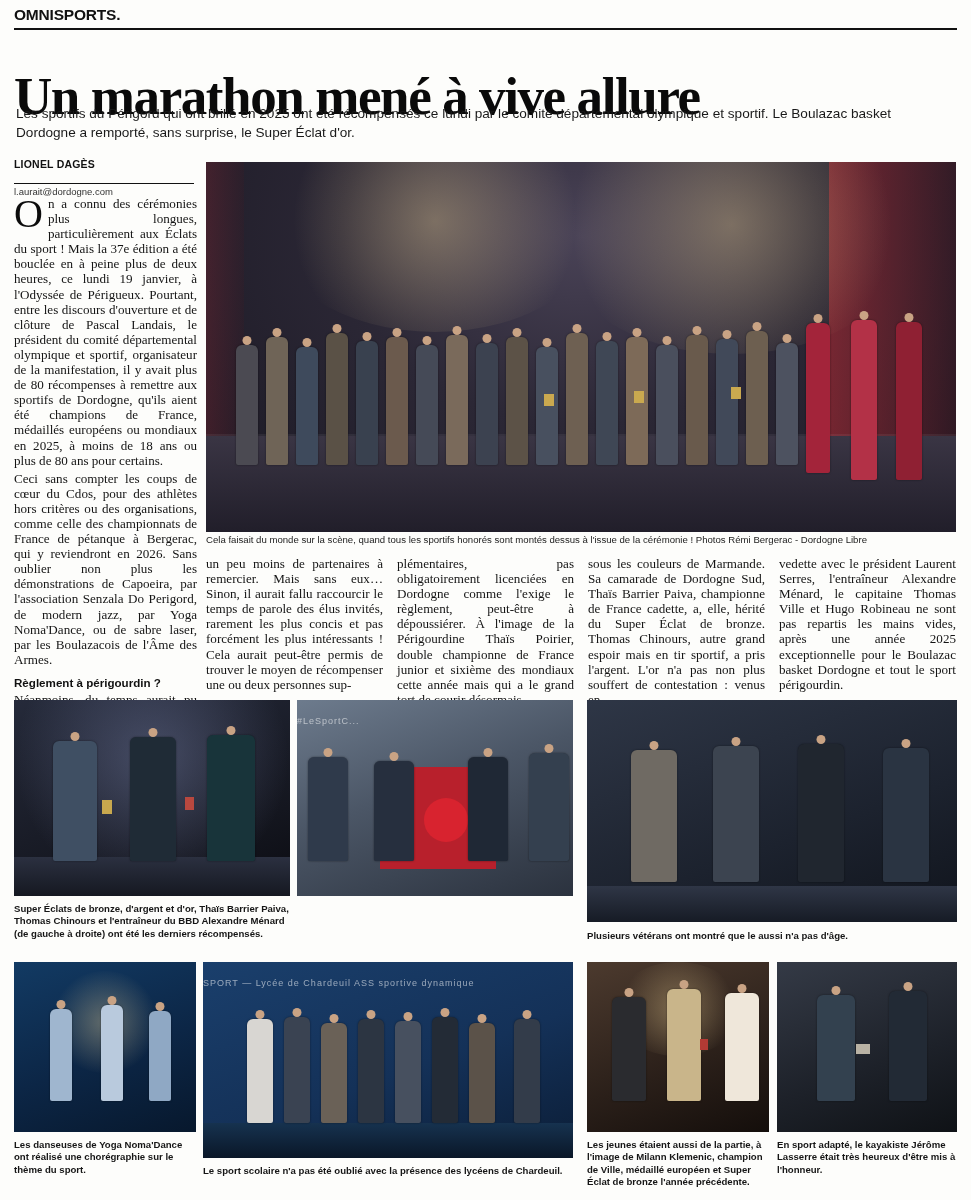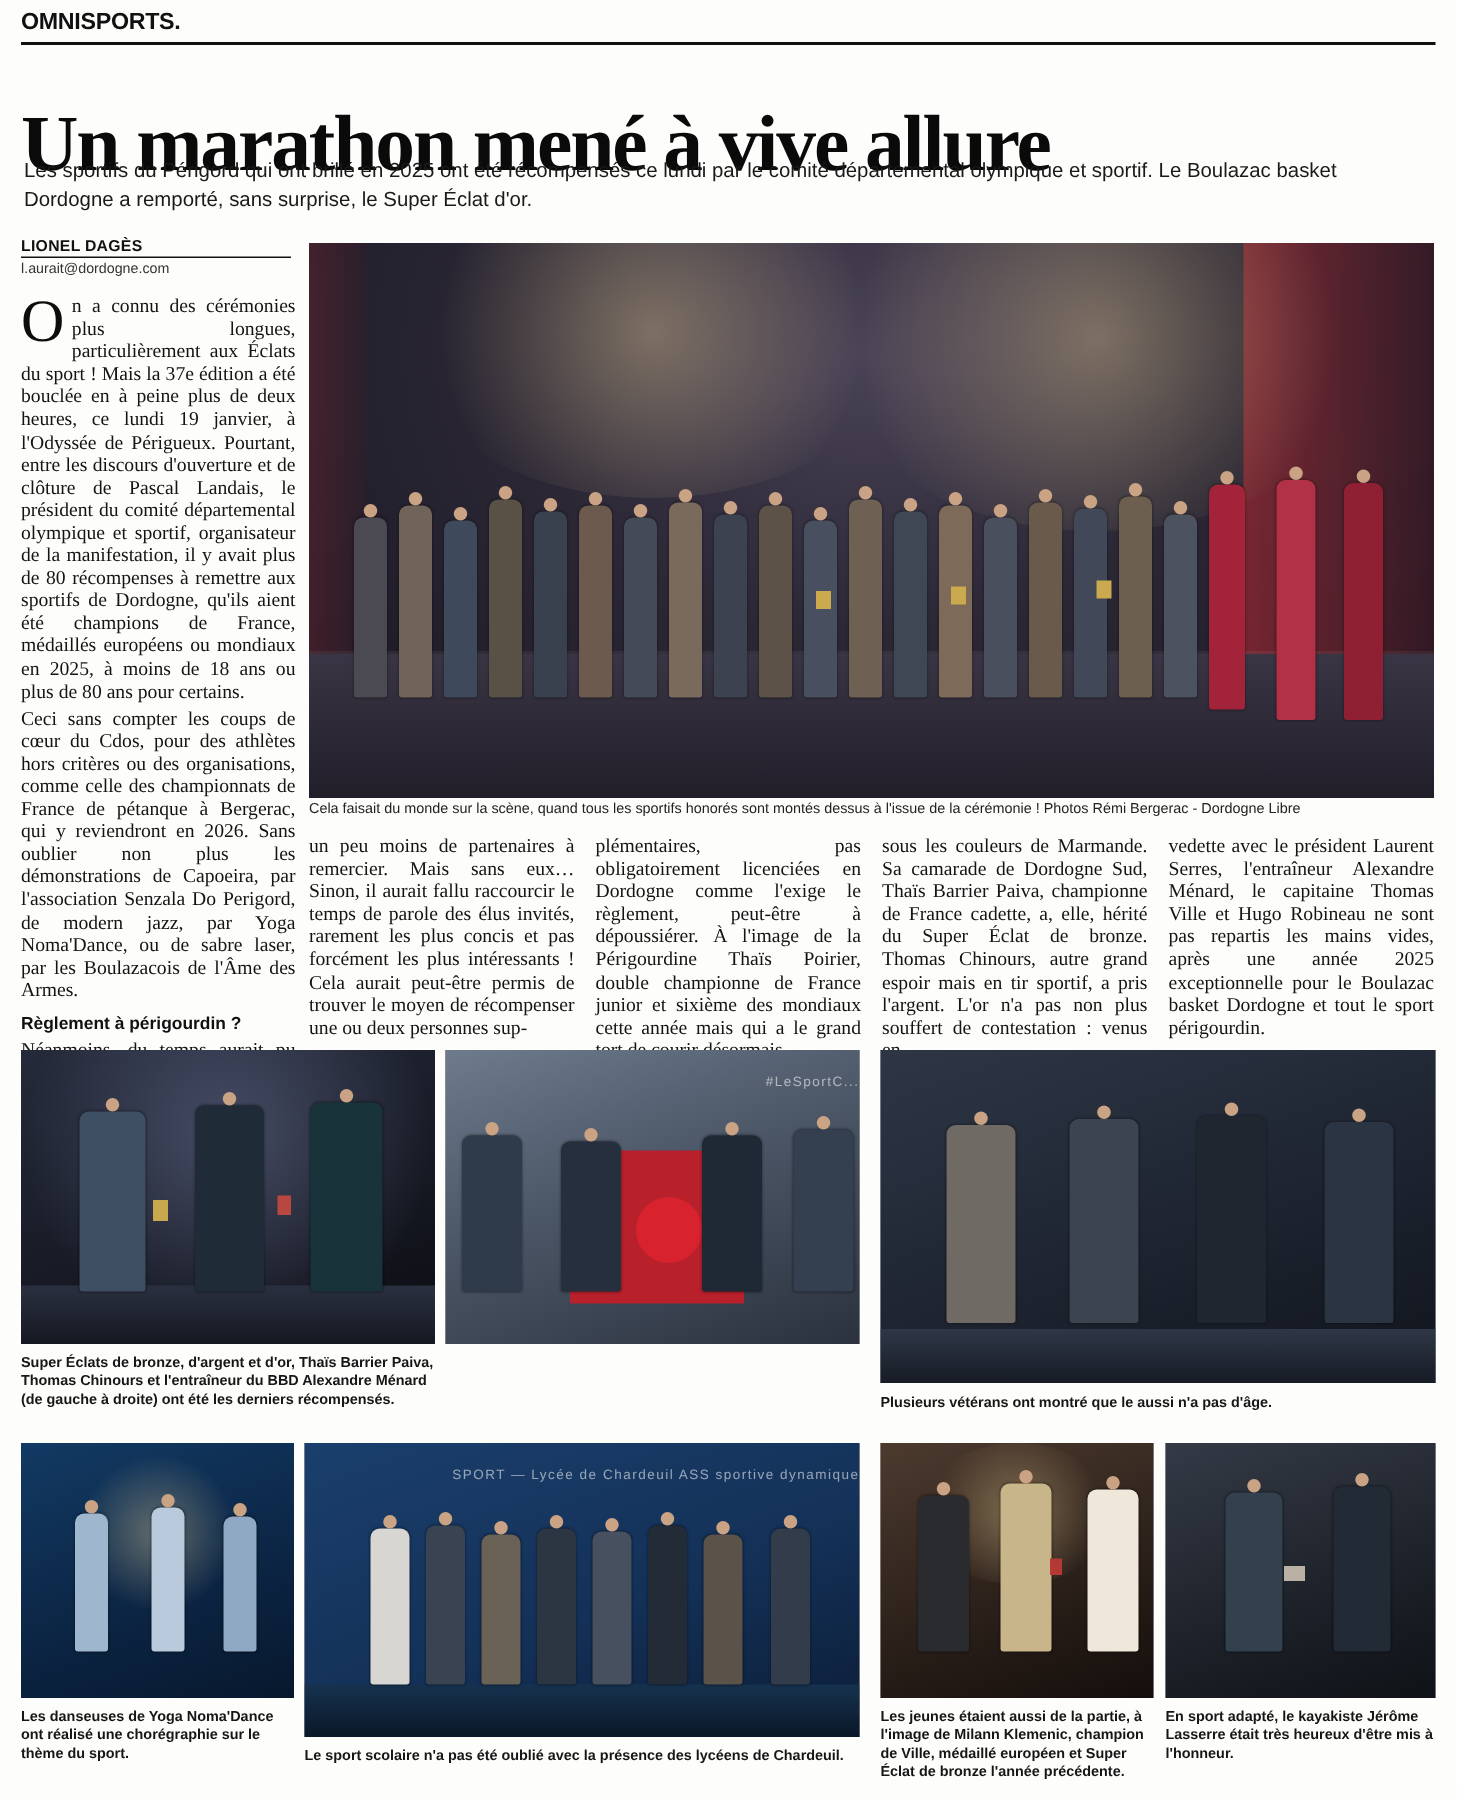--- a/index.html
+++ b/index.html
@@ -82,21 +82,21 @@
     top: 158px;
     width: 180px;
   }
   .byline .author {
     font-family: "Liberation Sans", sans-serif;
     font-weight: bold;
     font-size: 10.5px;
     letter-spacing: 0.2px;
     color: #111;
     border-bottom: 1px solid #111;
-    padding-bottom: 1px;
+    padding-bottom: 13px;
     display: block;
   }
   .byline .email {
     font-family: "Liberation Sans", sans-serif;
     font-size: 9.5px;
     color: #333;
     margin-top: 2px;
     display: block;
   }
 
@@ -205,21 +205,21 @@
   }
   .person::before {
     content: ""; position: absolute; left: 50%; transform: translateX(-50%);
     top: -9px; width: 9px; height: 9px; border-radius: 50%;
     background: #c9a384;
   }
   .dark-bg { background: linear-gradient(160deg, #252a3a 0%, #14161f 70%, #0b0c12 100%); }
 
   .banner-text {
     position: absolute; left: 0; right: 0; top: 8%;
-    text-align: right;
+    text-align: left;
     font-family: "Liberation Sans", sans-serif;
     font-size: 9px;
     color: rgba(255,255,255,.55);
     letter-spacing: 1px;
   }
 </style>
 </head>
 <body>
 
 <div class="page">

